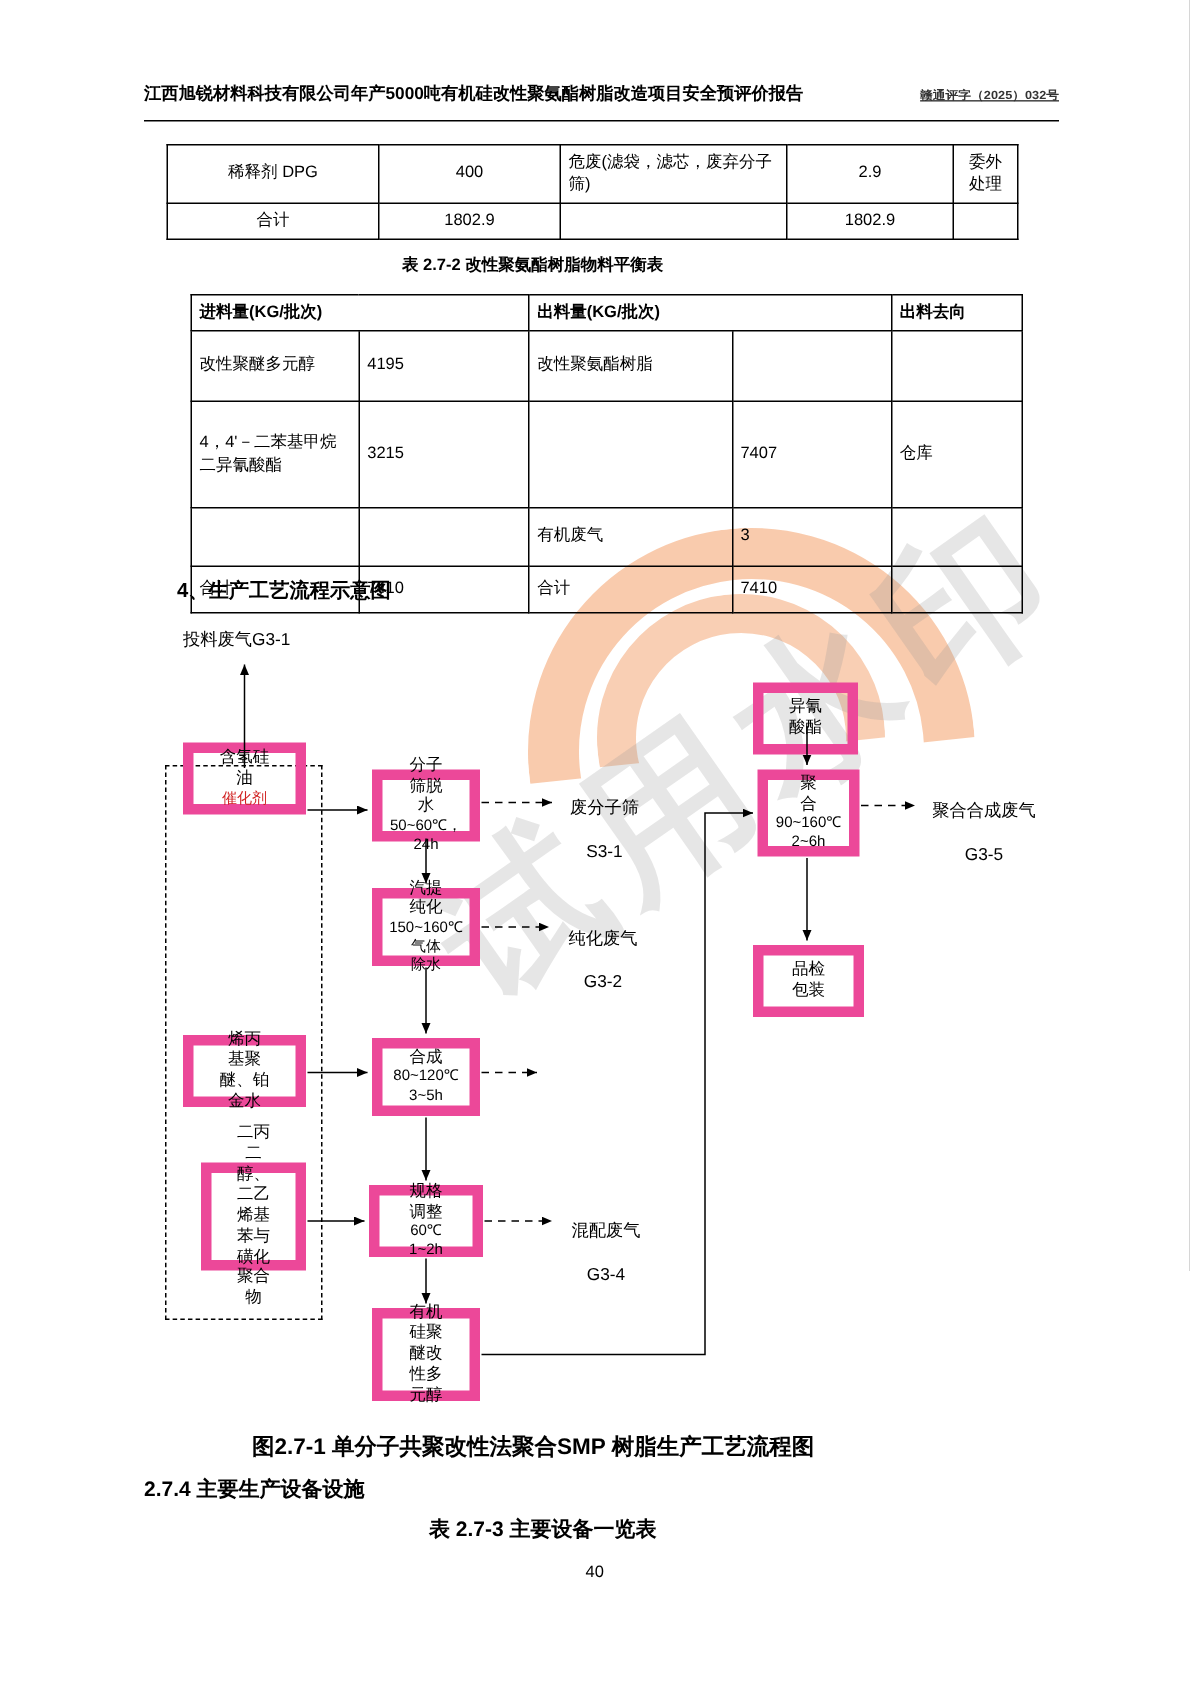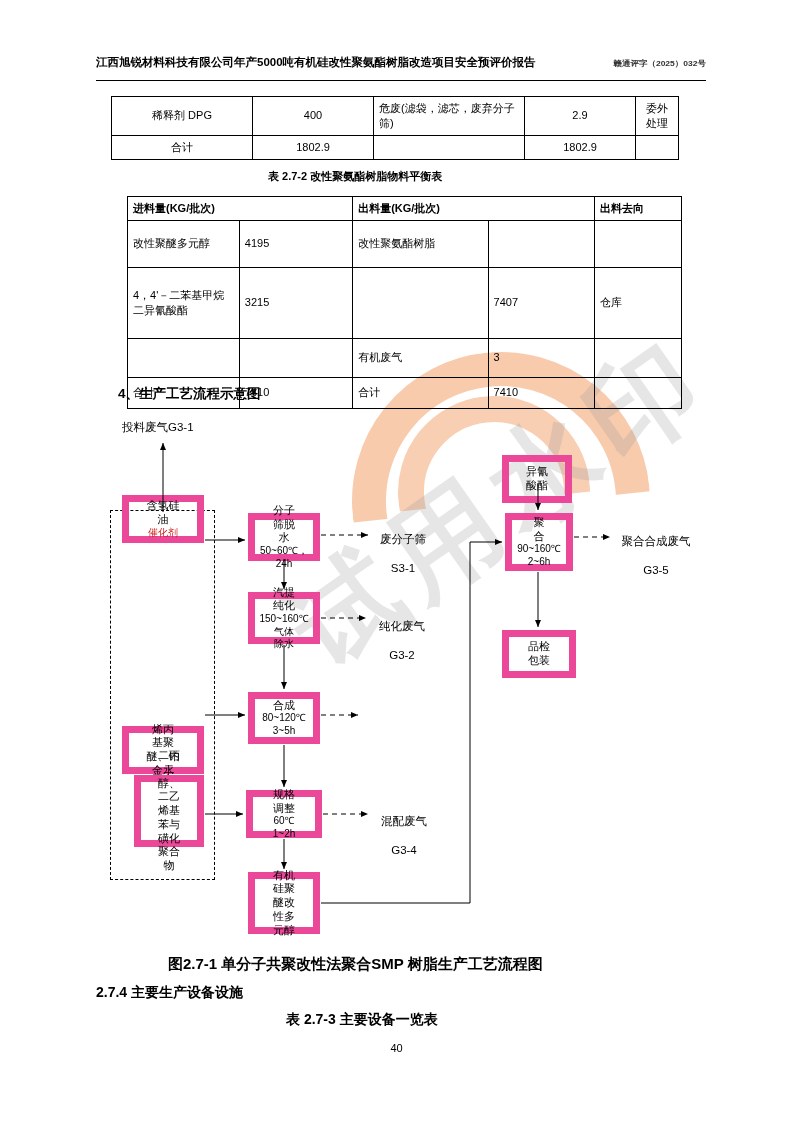--- a/index.html
+++ b/index.html
@@ -33,20 +33,21 @@
     font-weight: bold;
     letter-spacing: 0px;
     white-space: nowrap;
   }
   .header-code {
     font-size: 8.5px;
     font-weight: bold;
     color: #333;
     white-space: nowrap;
     transform: scaleY(0.92);
+    text-decoration: underline;
   }
   .header-rule {
     position: absolute;
     left: 96px;
     top: 80px;
     width: 610px;
     height: 1px;
     background: #000;
   }
 
@@ -278,21 +279,21 @@
       <div>汽提纯化</div>
       <div class="sub">150~160℃</div>
       <div class="sub">气体除水</div>
     </div>
 
     <div class="plain" style="left:370px; top:605px; width:64px;">
       <span>纯化废气</span><br>
       <span>G3-2</span>
     </div>
 
-    <div class="node" style="left:122px; top:690px; width:82px; height:48px;margin-top:36px;">
+    <div class="node" style="left:122px; top:690px; width:82px; height:48px;">
       <div>烯丙 基聚</div>
       <div>醚、铂金水</div>
     </div>
 
     <div class="node" style="left:248px; top:692px; width:72px; height:52px;">
       <div>合成</div>
       <div class="sub">80~120℃</div>
       <div class="sub">3~5h</div>
     </div>
 

